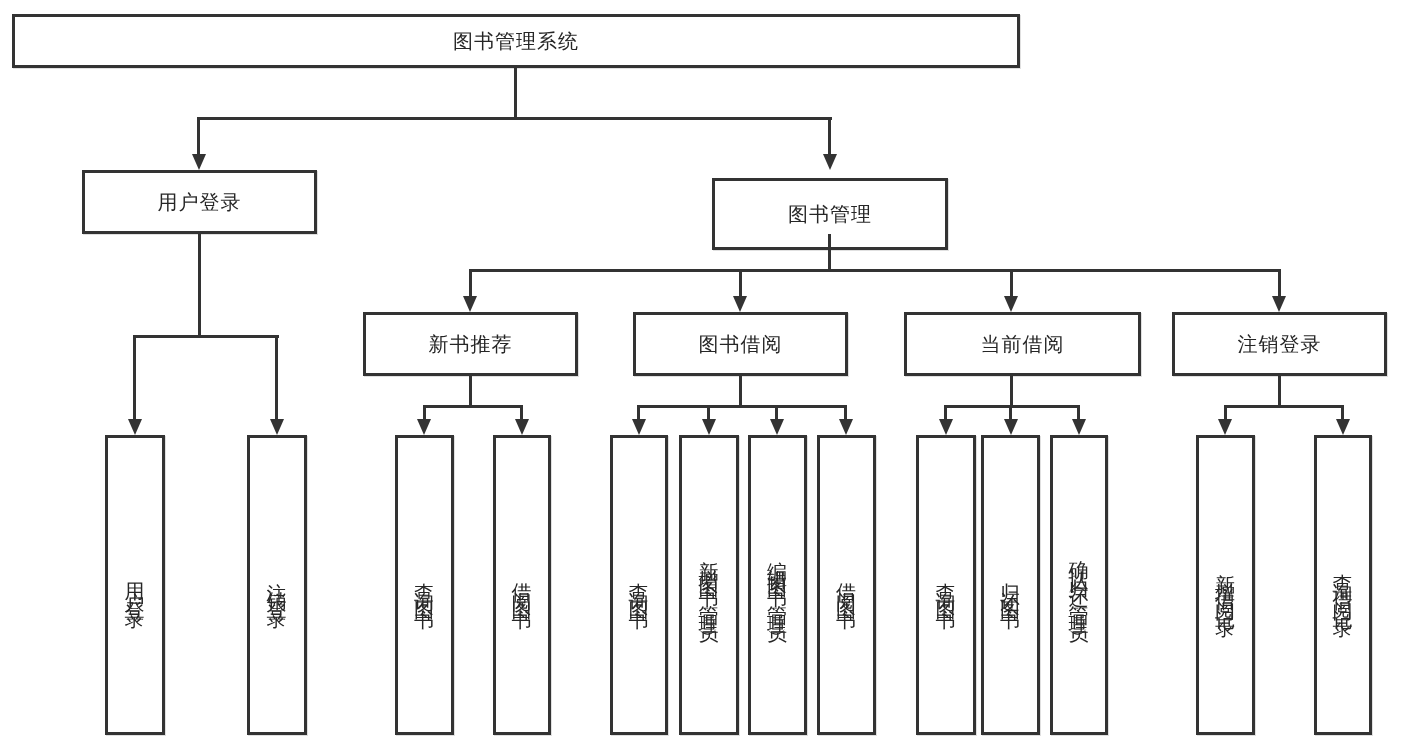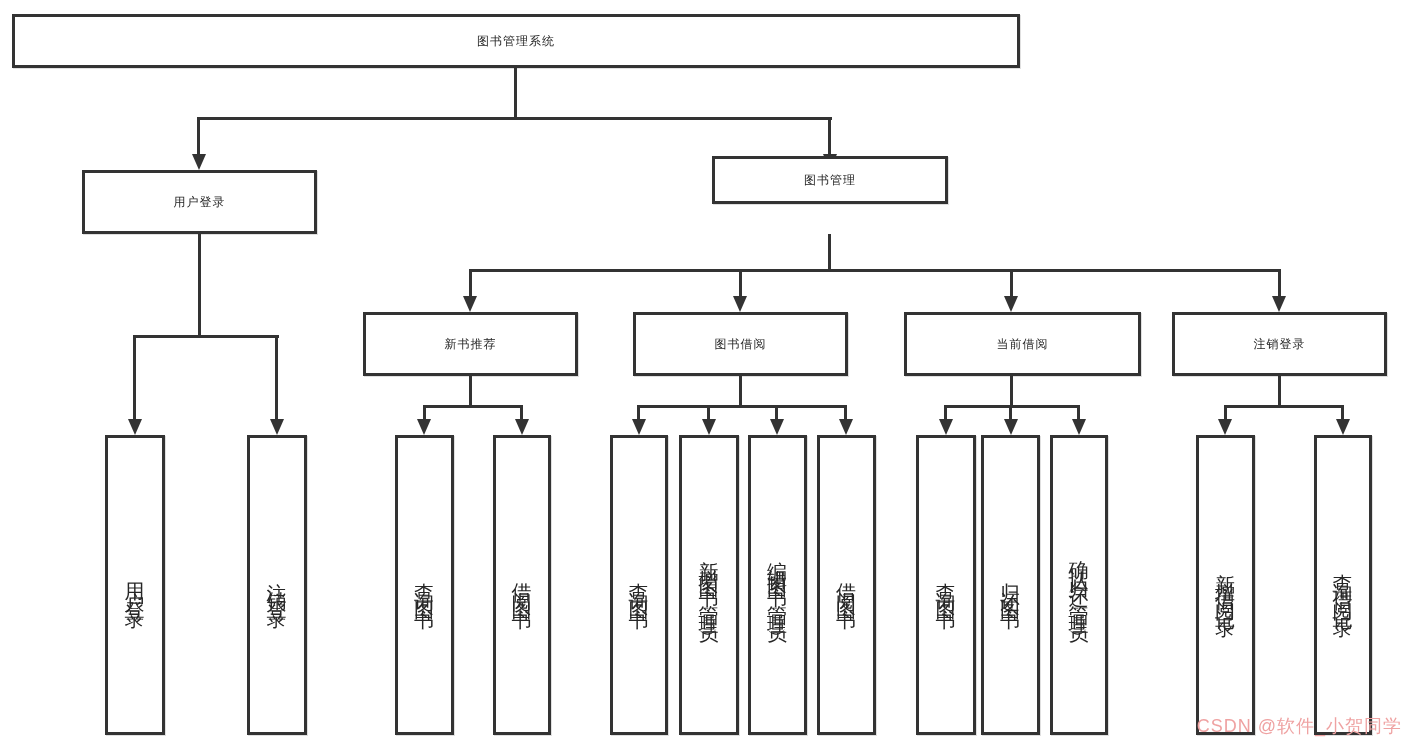--- a/index.html
+++ b/index.html
@@ -16,21 +16,21 @@
   .canvas{
     position:relative;width:1405px;height:747px;
     background:var(--background);overflow:hidden;
   }
   
   .hbox{
     position:absolute;
     border:3px solid var(--box-border);
     background:var(--box-fill);
     display:flex;align-items:center;justify-content:center;
-    font-size:12px;letter-spacing:1px;color:var(--text);
+    font-size:20px;letter-spacing:1px;color:var(--text);
     box-shadow:1px 1px 0 rgba(0,0,0,0.12);
   }
   
   .leaf{
     position:absolute;top:435px;height:300px;
     border:3px solid var(--box-border);
     background:var(--box-fill);
     display:flex;align-items:center;justify-content:center;
     box-shadow:1px 1px 0 rgba(0,0,0,0.12);
   }
@@ -64,21 +64,21 @@
   <div class="vline" style="left:514px;top:68px;height:51px"></div>
   <div class="hline" style="left:197px;top:117px;width:635px"></div>
   <div class="vline" style="left:197px;top:117px;height:39px"></div>
   <div class="arrow" style="left:192px;top:154px"></div>
   <div class="vline" style="left:828px;top:117px;height:39px"></div>
   <div class="arrow" style="left:823px;top:154px"></div>
 
   <div class="hbox" style="left:82px;top:170px;width:235px;height:64px">
     <span>用户登录</span>
   </div>
-  <div class="hbox" style="left:712px;top:156px;width:236px;height:48px">
+  <div class="hbox" style="left:712px;top:178px;width:236px;height:72px">
     <span>图书管理</span>
   </div>
 
   <div class="vline" style="left:198px;top:234px;height:103px"></div>
   <div class="hline" style="left:133px;top:335px;width:146px"></div>
   <div class="vline" style="left:133px;top:335px;height:86px"></div>
   <div class="arrow" style="left:128px;top:419px"></div>
   <div class="vline" style="left:275px;top:335px;height:86px"></div>
   <div class="arrow" style="left:270px;top:419px"></div>
 
@@ -177,15 +177,14 @@
     <span>确认归还（管理员）</span>
   </div>
 
   <div class="leaf" style="left:1196px;width:59px">
     <span>新增借阅记录</span>
   </div>
   <div class="leaf" style="left:1314px;width:58px">
     <span>查询借阅记录</span>
   </div>
 
-  <div class="watermark">CSDN @软件_小贺同学</div>
 
 </div>
 
 </body></html>

